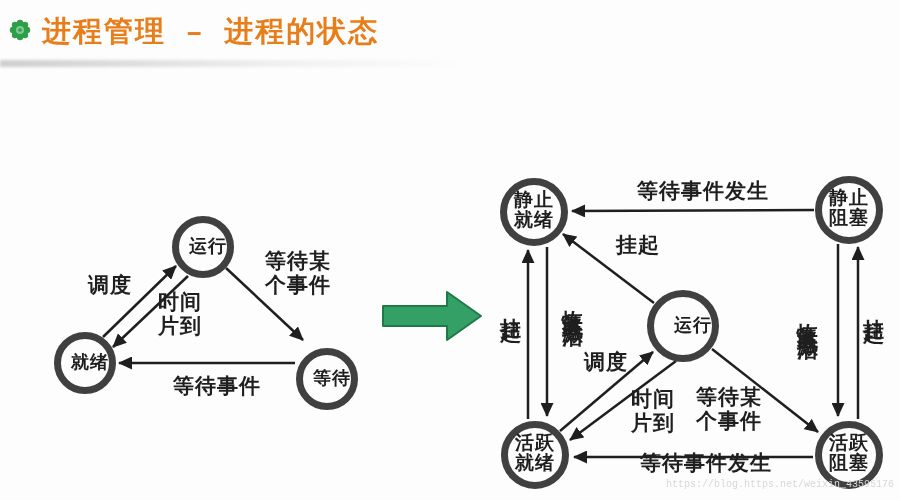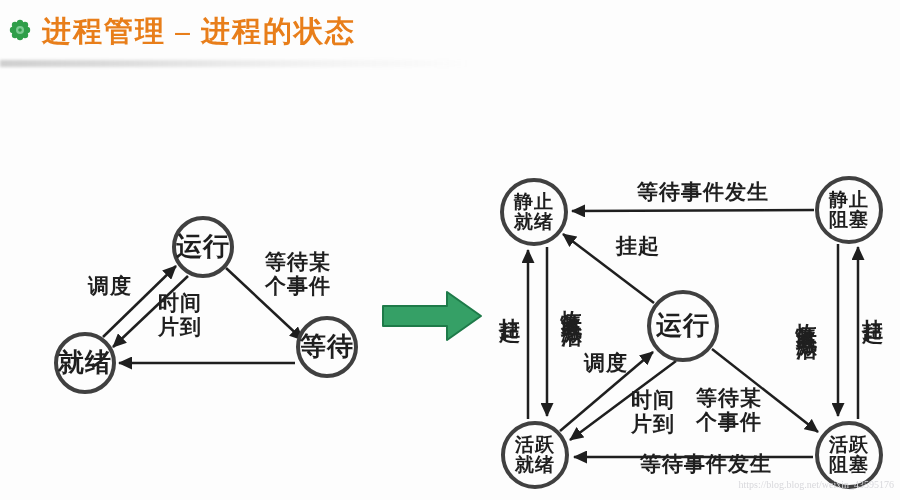--- a/index.html
+++ b/index.html
@@ -1,39 +1,39 @@
 <!DOCTYPE html>
 <html><head>
 <meta charset="utf-8">
 <style>
   html,body{margin:0;padding:0;}
   .stage{
     position:relative;width:900px;height:500px;background:#fdfdfd;overflow:hidden;
-    font-family:Liberation Serif, serif;color:#1f1f1f;
+    font-family:Liberation Mono, monospace;color:#1f1f1f;
   }
   .header{position:absolute;left:0;top:0;width:910px;height:60px;}
   .bullet{position:absolute;left:9px;top:19px;}
   .title{
     position:absolute;left:42px;top:12px;font-size:29px;font-weight:bold;
     letter-spacing:2px;color:#e87e1a;white-space:nowrap;
   }
   .title-underline{
     position:absolute;left:0;top:60px;width:470px;height:7px;
     background:linear-gradient(to right, rgba(120,120,120,.35), rgba(150,150,150,.12) 60%, transparent);
     filter:blur(1.5px);
   }
   svg.lines{position:absolute;left:0;top:0;}
   .st{
-    position:absolute;border:4px solid #404040;border-radius:50%;background:#fdfdfd;
+    position:absolute;border:7px solid #404040;border-radius:50%;background:#fdfdfd;
     display:flex;flex-direction:column;align-items:center;justify-content:center;
     font-weight:bold;text-align:center;box-sizing:border-box;line-height:1.05;
   }
   .st span{display:block;}
   .st.small{font-size:19px;letter-spacing:1px;}
-  .st.big{font-size:26px;letter-spacing:1px;}
+  .st.big{font-size:18px;letter-spacing:1px;align-items:flex-end;}
   .lbl{
     position:absolute;transform:translate(-50%,-50%);font-weight:bold;
     text-align:left;line-height:1.12;white-space:nowrap;font-size:21px;letter-spacing:1px;
   }
   .lbl span{display:block;}
   .vlbl{
     position:absolute;transform:translate(-50%,-50%);
     writing-mode:vertical-rl;text-orientation:upright;
     font-weight:bold;font-size:21px;line-height:1;letter-spacing:4px;white-space:nowrap;
   }
@@ -94,36 +94,37 @@
 
     <polygon points="383,306 447,306 447,292 481,316 447,340 447,326 383,326" fill="#35a066" stroke="#1e7a49" stroke-width="2" stroke-linejoin="round"></polygon>
   </svg>
 
   <div class="st big" style="left:172px;top:216px;width:62px;height:62px;">
     <span>运行</span>
   </div>
   <div class="st big" style="left:54px;top:332px;width:62px;height:62px;">
     <span>就绪</span>
   </div>
-  <div class="st big" style="left:296px;top:316px;width:62px;height:62px;">
+  <div class="st big" style="left:296px;top:348px;width:62px;height:62px;">
     <span>等待</span>
   </div>
 
   <div class="lbl" style="left:110px;top:287px;">
     <span>调度</span>
   </div>
   <div class="lbl" style="left:180px;top:316px;">
     <span>时间</span>
     <span>片到</span>
   </div>
   <div class="lbl" style="left:298px;top:275px;">
     <span>等待某</span>
     <span>个事件</span>
   </div>
   <div class="lbl" style="left:217px;top:388px;">
+    <span>等待事件</span>
   </div>
 
   <div class="st small" style="left:500px;top:178px;width:68px;height:68px;">
     <span>静止</span>
     <span>就绪</span>
   </div>
   <div class="st small" style="left:815px;top:176px;width:68px;height:68px;">
     <span>静止</span>
     <span>阻塞</span>
   </div>
@@ -165,15 +166,15 @@
   <div class="lbl" style="left:706px;top:465px;">
     <span>等待事件发生</span>
   </div>
   <div class="vlbl" style="left:806px;top:316px;">
     <span>恢复或激活</span>
   </div>
   <div class="vlbl" style="left:872px;top:306px;">
     <span>挂起</span>
   </div>
 
-  <div class="watermark">https://blog.blog.net/weixin_43595176</div>
+  <div class="watermark">https://blog.https.net/weixin_43595176</div>
 
 </div>
 
 </body></html>

